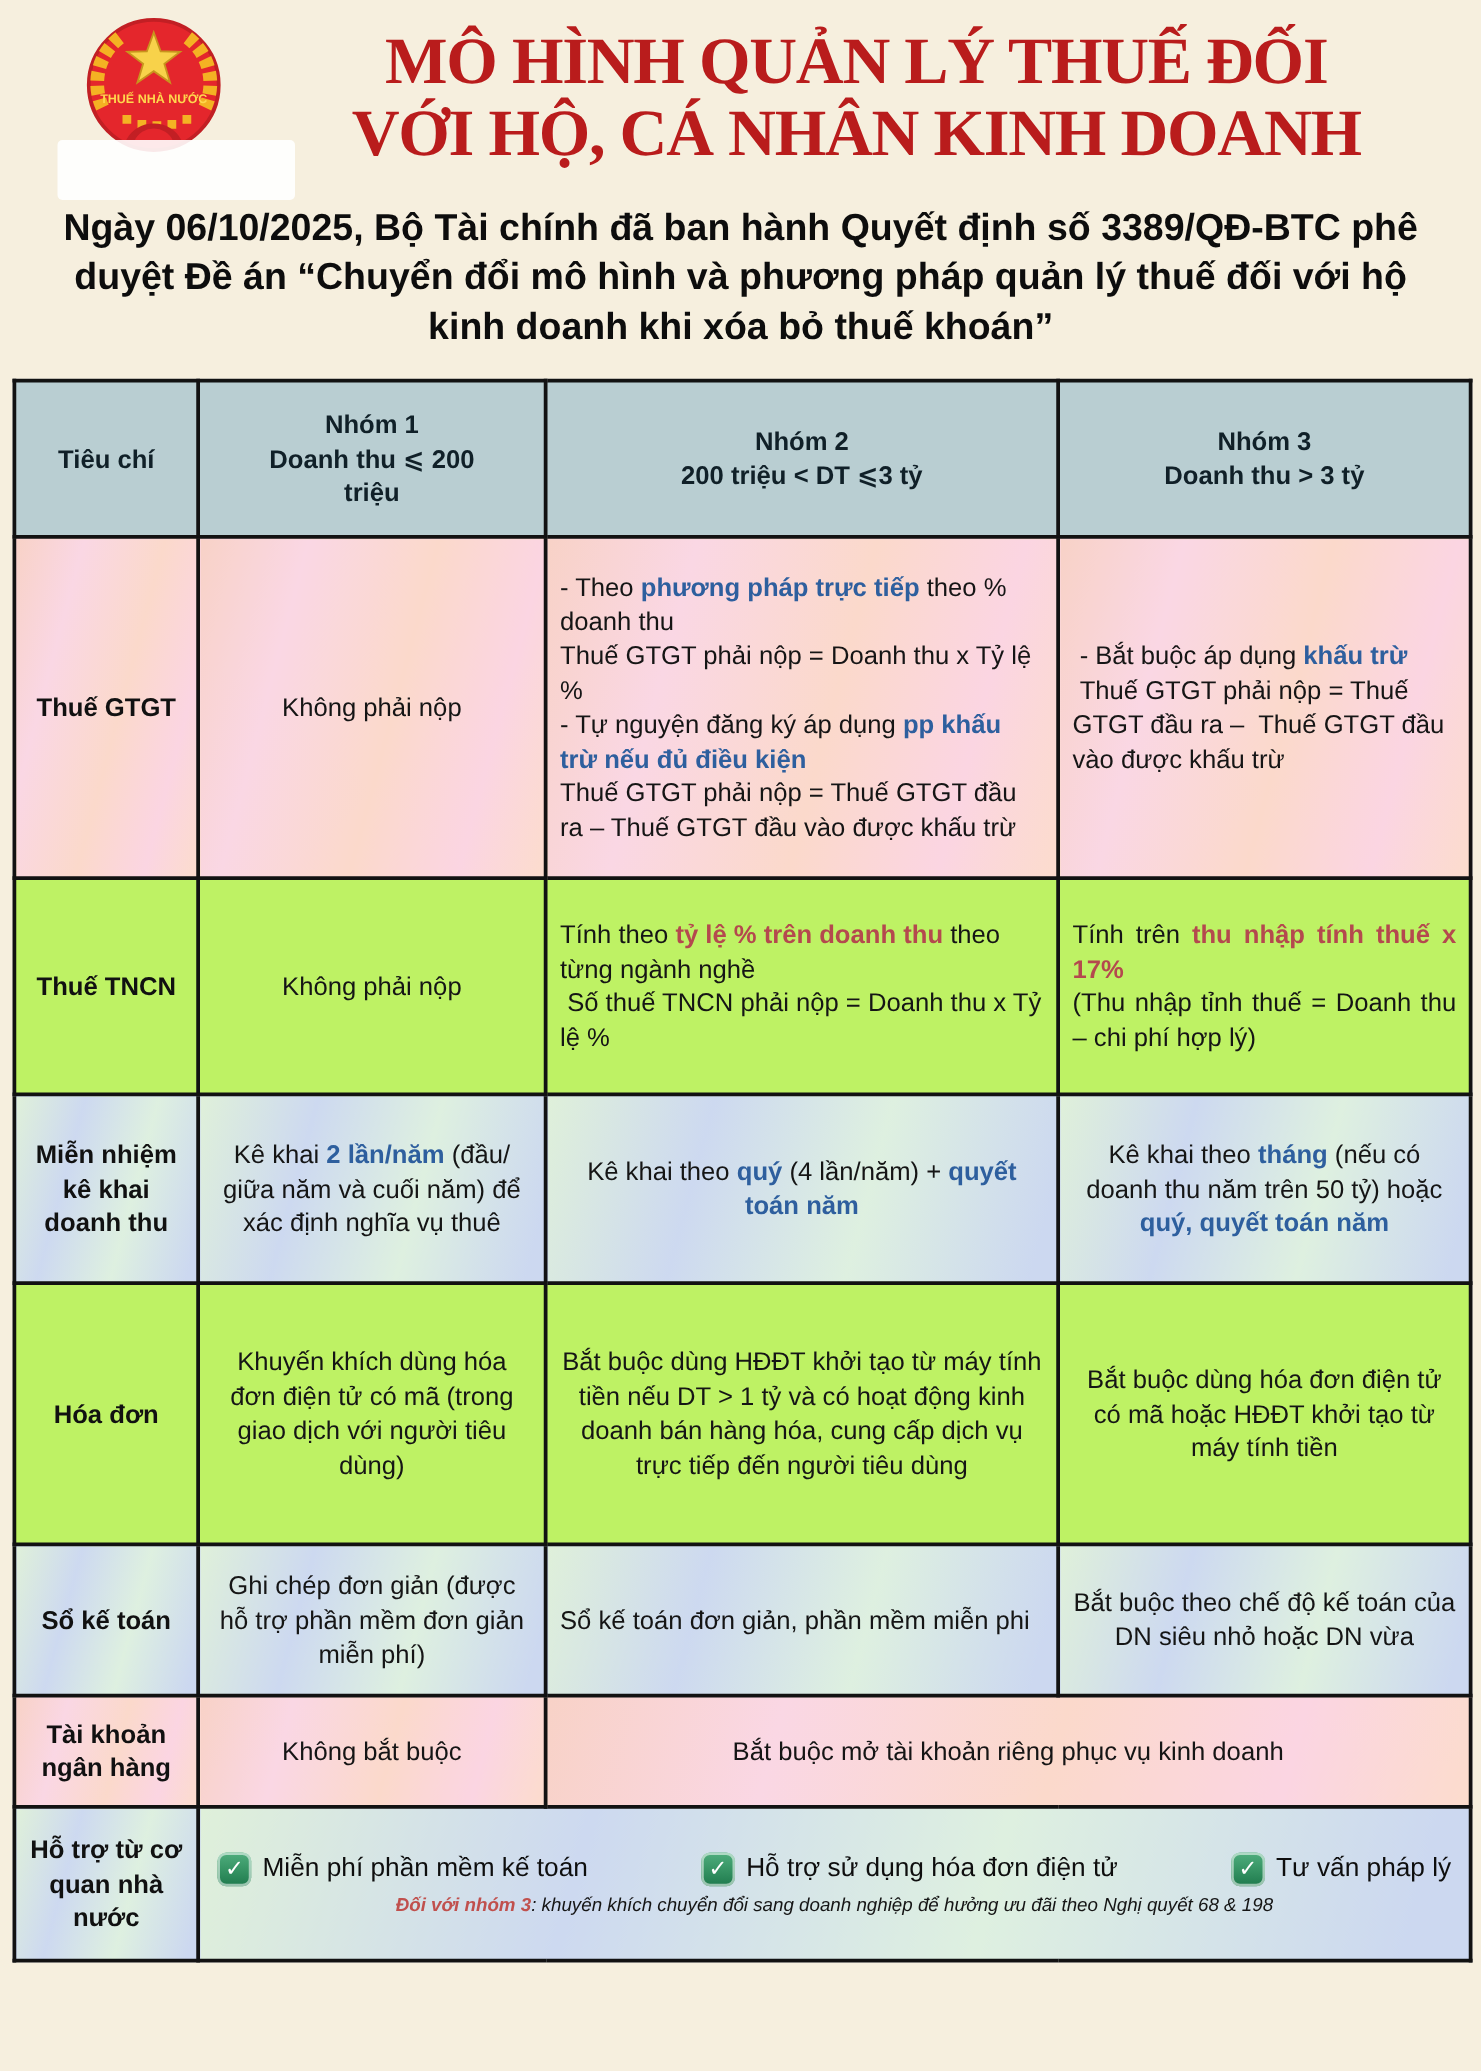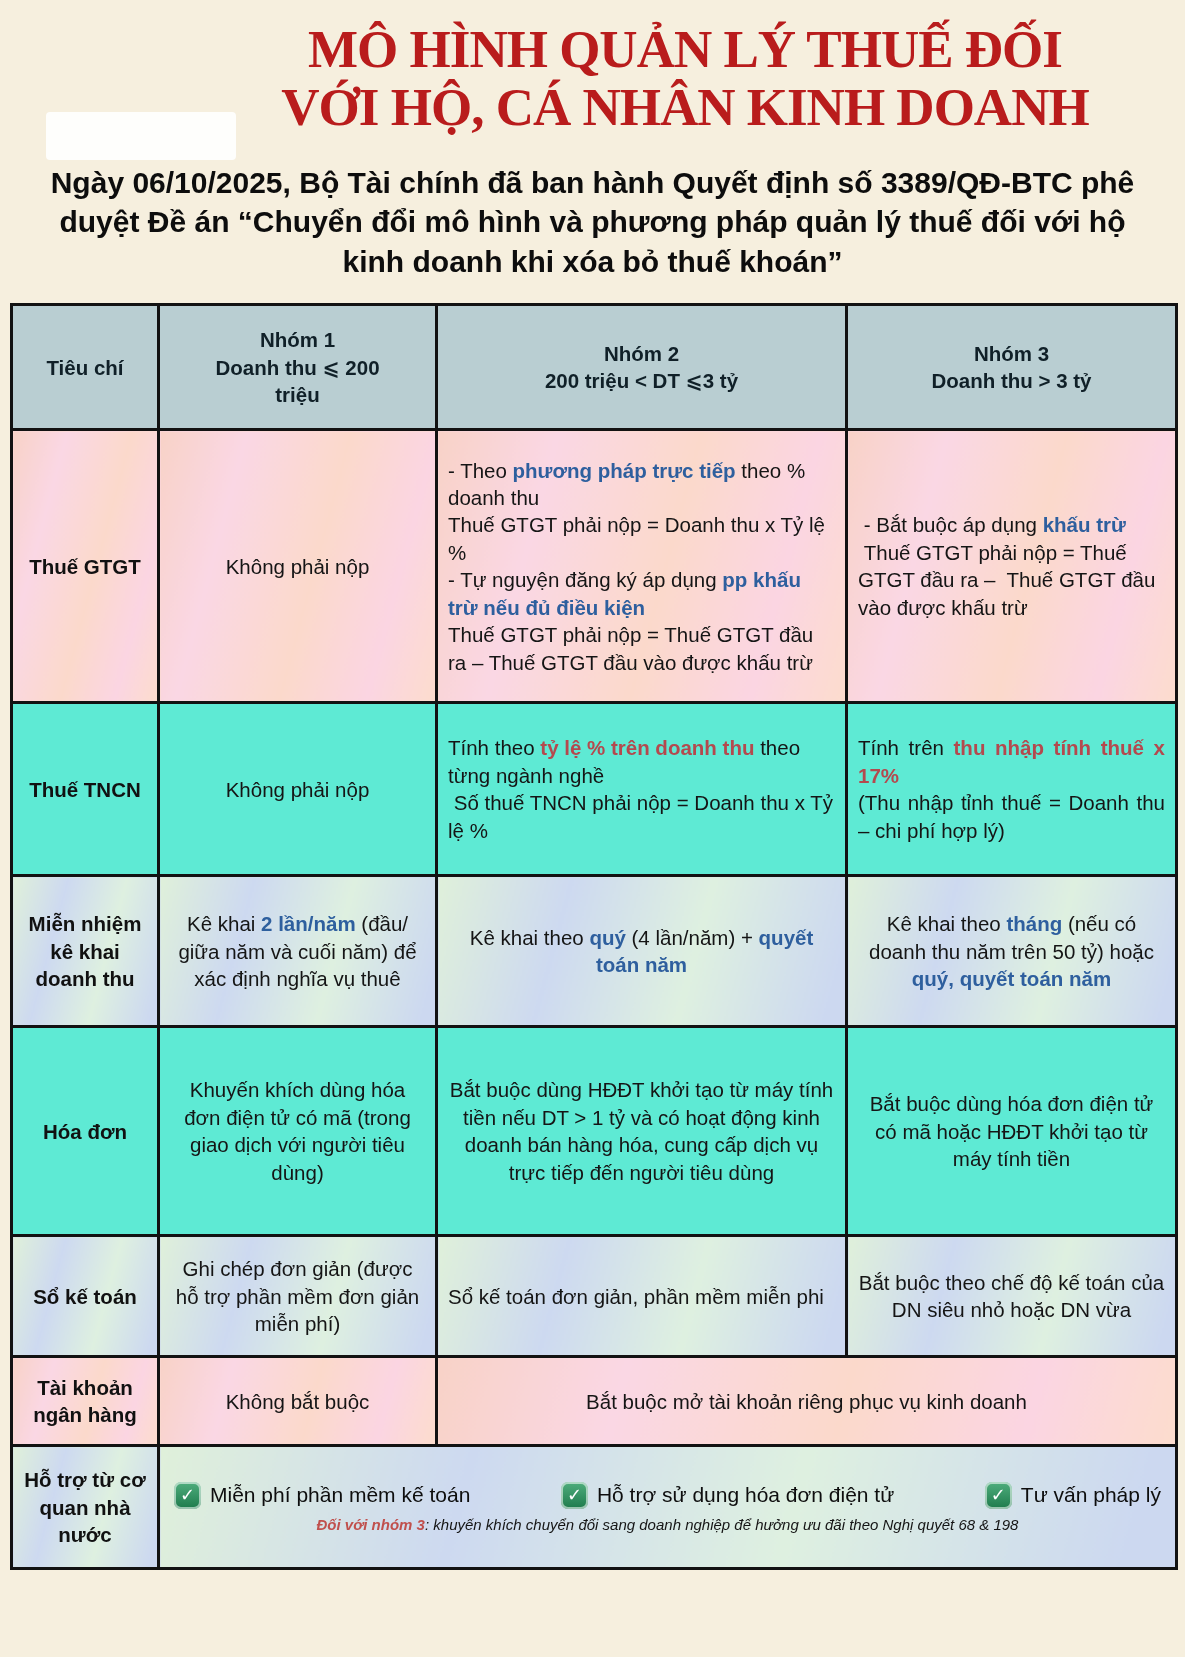--- a/index.html
+++ b/index.html
@@ -60,21 +60,21 @@
   }
   td.rowlabel{
     font-weight:bold;
     font-size:22px;
     text-align:center;
     white-space:pre-line;
     color:#111;
   }
   .bg-pink{background:linear-gradient(105deg,#f8d2c7 0%,#fad7e4 25%,#fbd9cb 55%,#fbd5e2 80%,#fcdccd 100%);}
   .bg-green{background:linear-gradient(105deg,#dff0da 0%,#cdd9f0 30%,#def0e0 62%,#ccd8f0 95%);}
-  .bg-white{background:#5eead4;}
+  .bg-white{background:#bef264;}
   .cell-rich{white-space:pre-wrap;}
   .al-c{text-align:center;}
   .al-l{text-align:left;}
   .al-j{text-align:justify;}
   .seg-n{}
   .seg-b{color:#2e5f9e;font-weight:bold;}
   .seg-r{color:#b4494e;font-weight:bold;}
   .seg-i{font-style:italic;}
   .seg-ri{color:#c0504d;font-style:italic;font-weight:bold;}
   
@@ -95,20 +95,41 @@
     background:linear-gradient(180deg,#4fae7d 0%,#1e7a4c 100%);
     box-shadow:inset 0 0 0 2px rgba(255,255,255,.55);
     color:#fff;font-size:18px;font-weight:bold;flex:0 0 auto;
   }
   .support-note{text-align:center;font-size:15px;white-space:pre-wrap;}
 </style>
 </head>
 <body>
 
 <div class="header">
+  <div class="logo-wrap">
+    <svg width="130" height="130" viewBox="0 0 130 130">
+      <circle cx="65" cy="60" r="52" fill="#e4262c"></circle>
+      <circle cx="65" cy="60" r="52" fill="none" stroke="#c21f24" stroke-width="3"></circle>
+      <path d="M24,78 A46,46 0 0 1 38,22" fill="none" stroke="#f4b223" stroke-width="11" stroke-dasharray="7 4"></path>
+      <path d="M106,78 A46,46 0 0 0 92,22" fill="none" stroke="#f4b223" stroke-width="11" stroke-dasharray="7 4"></path>
+      <g fill="#f8d24a" stroke="#c8941d" stroke-width="1.5">
+        <path d="M65 18 L70.5 33 L86 33.5 L73.5 43 L78 58 L65 49 L52 58 L56.5 43 L44 33.5 L59.5 33 Z"></path>
+      </g>
+      <text x="65" y="74" text-anchor="middle" font-size="10" font-weight="bold" fill="#ffd84d" font-family="Liberation Sans, sans-serif">THUẾ NHÀ NƯỚC</text>
+      <g fill="#f4b223">
+        <rect x="40" y="84" width="7" height="7"></rect>
+          <rect x="52" y="88" width="7" height="7"></rect>
+        <rect x="64" y="89" width="7" height="7"></rect>
+          <rect x="76" y="88" width="7" height="7"></rect>
+        <rect x="88" y="84" width="7" height="7"></rect>
+      </g>
+      <path d="M43,104 A24,22 0 0 1 87,104 Z" fill="#c21f24"></path>
+      <path d="M50,104 A16,14 0 0 1 80,104 Z" fill="#e4262c"></path>
+    </svg>
+  </div>
   <div class="white-patch"></div>
   <div class="title">MÔ HÌNH QUẢN LÝ THUẾ ĐỐI
 VỚI HỘ, CÁ NHÂN KINH DOANH</div>
 </div>
 
 <div class="subtitle">Ngày 06/10/2025, Bộ Tài chính đã ban hành Quyết định số 3389/QĐ-BTC phê duyệt Đề án “Chuyển đổi mô hình và phương pháp quản lý thuế đối với hộ kinh doanh khi xóa bỏ thuế khoán”</div>
 
 <table class="grid">
   <colgroup>
       <col style="width:147px">

